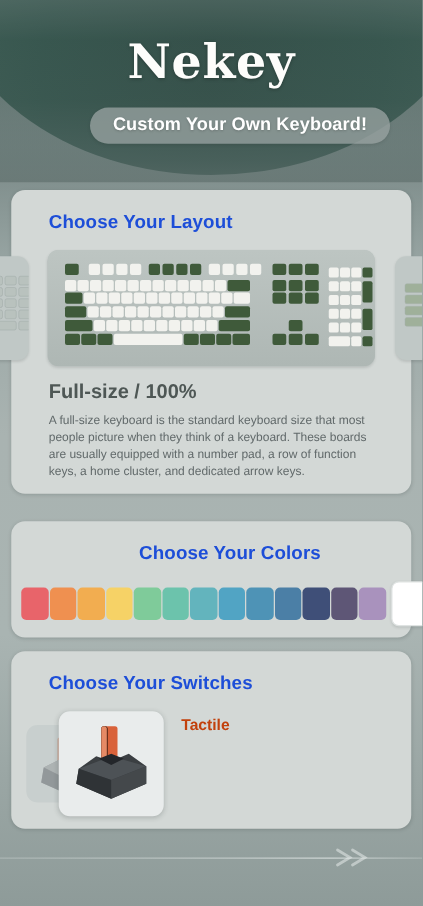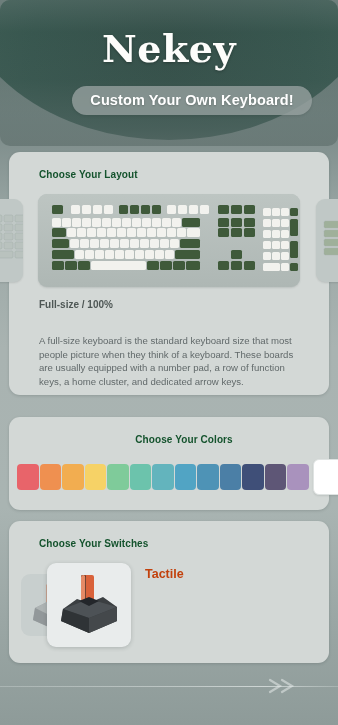--- a/index.html
+++ b/index.html
@@ -6,21 +6,21 @@
   body{
     width:338px;height:725px;overflow:hidden;
     font-family:"Liberation Sans", sans-serif;
     background:#8e9c9b;
   }
   .app{
     position:relative;width:338px;height:725px;overflow:hidden;
     background:linear-gradient(180deg,#6e7f7c 0%,#5b6f6b 6%,#7d8c8a 18%,#9aa7a5 30%,#a9b3b1 48%,#a9b4b2 70%,#9aa6a4 86%,#8e9b99 100%);
   }
   
-  .hero{position:absolute;left:0;top:0;width:338px;height:146px;overflow:hidden;border-radius:10px;}
+  .hero{position:absolute;left:0;top:0;width:338px;height:146px;overflow:hidden;}
   .hero-ellipse{
     position:absolute;left:50%;top:-190px;transform:translateX(-50%);
     width:430px;height:330px;border-radius:50%;
     background:radial-gradient(ellipse at 50% 75%,#2f4b44 0%,#32524a 45%,#3a5a51 78%,#41615a 100%);
     filter:blur(0.3px);
   }
   .hero-fade{
     position:absolute;left:0;top:0;width:338px;height:146px;
     background:linear-gradient(180deg,rgba(120,136,133,.35) 0%,rgba(110,128,124,.10) 22%,rgba(96,115,111,.18) 55%,rgba(92,110,107,.55) 88%,rgba(96,112,109,.7) 100%);
     pointer-events:none;
@@ -39,37 +39,37 @@
     text-shadow:0 1px 2px rgba(0,0,0,.2);
     box-shadow:0 1px 3px rgba(0,0,0,.10);
   }
   
   .card{
     position:absolute;left:9px;width:320px;
     background:#d3d8d6;border-radius:11px;
     box-shadow:0 1px 3px rgba(40,52,50,.18);
   }
   .card-title{
-    font-size:10px;font-weight:700;color:#14532d;letter-spacing:.1px;
+    font-size:15px;font-weight:700;color:#1d4ed8;letter-spacing:.1px;
     padding:17px 0 0 30px;
   }
   
   #layout-card{top:152px;height:243px;}
   .carousel{position:relative;margin-top:14px;height:93px;}
   .kb-card{
     position:absolute;top:0;background:#b7c0be;border-radius:9px;
     box-shadow:0 1px 2px rgba(40,52,50,.14);overflow:hidden;
   }
   .kb-card.main{left:29px;width:262px;height:93px;}
   .kb-card.side{width:54px;height:83px;top:5px;background:#c0c8c6;}
   .kb-card.side.left{left:-40px;}
   .kb-card.side.right{left:307px;}
   .kb-svg{display:block;width:100%;height:100%;}
   .layout-info{padding:12px 22px 0 30px;}
-  .layout-name{font-size:10px;font-weight:700;color:#4e5755;margin-bottom:24px;}
+  .layout-name{font-size:16px;font-weight:700;color:#4e5755;margin-bottom:7px;}
   .layout-desc{font-size:9.6px;line-height:13.6px;color:#61696a;}
   
   #colors-card{top:417px;height:93px;text-align:center;}
   .swatches{display:flex;align-items:center;padding:14px 0 0 8px;}
   .sw{width:21.5px;height:26px;border-radius:4px;margin-right:1px;flex:none;}
   .sw.custom{
     width:34px;height:34px;border-radius:6px;background:#ffffff;
     border:1px solid #dfe3e2;margin-left:3px;
     box-shadow:0 1px 2px rgba(40,52,50,.12);
   }

